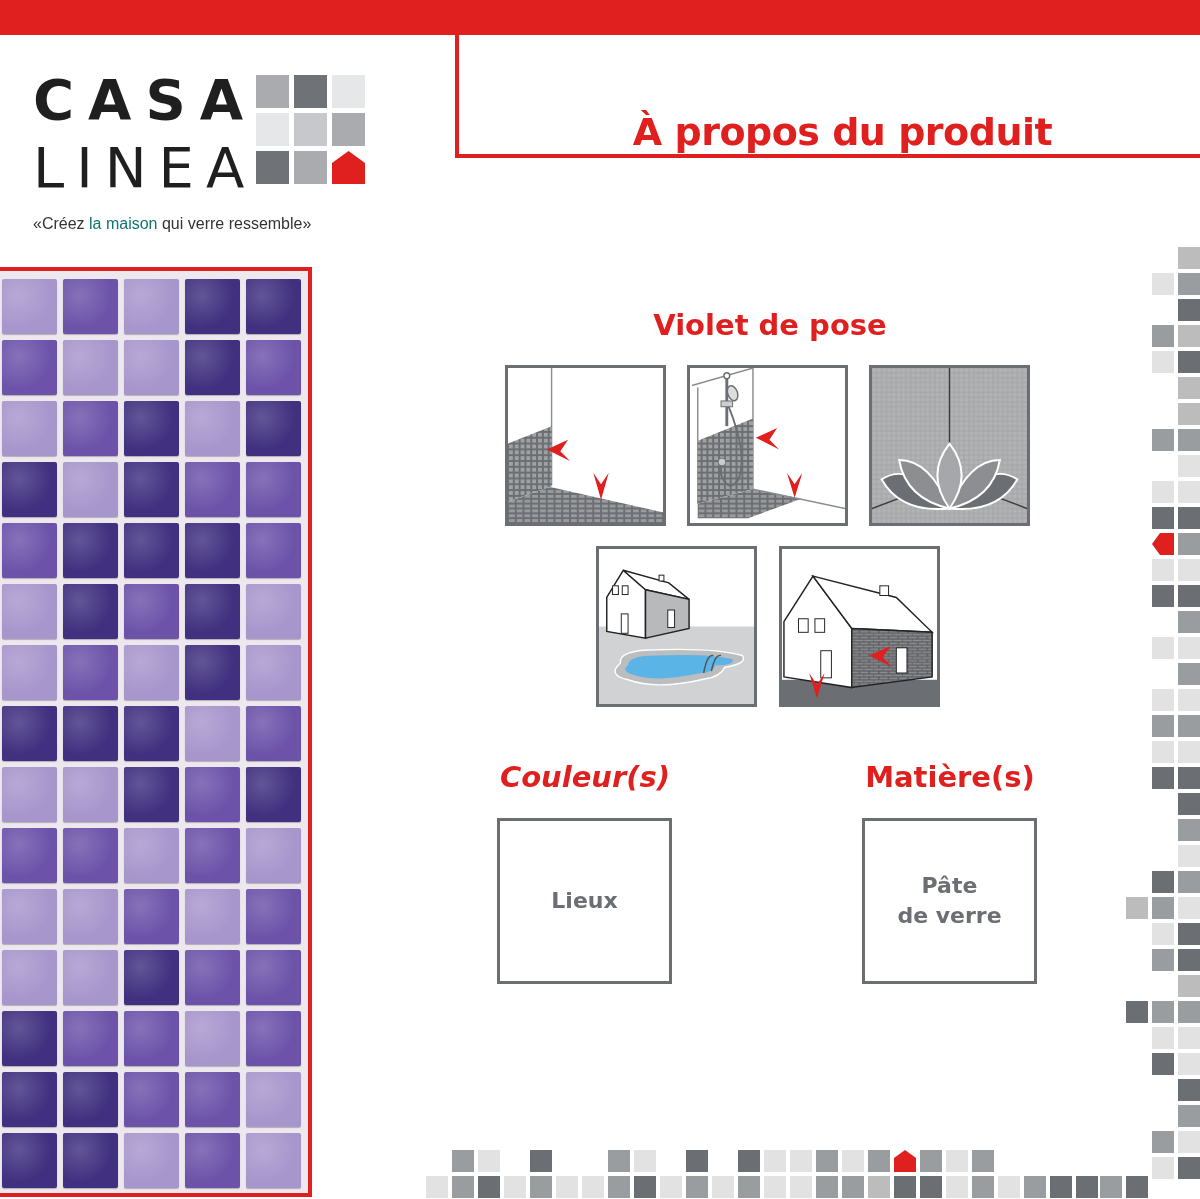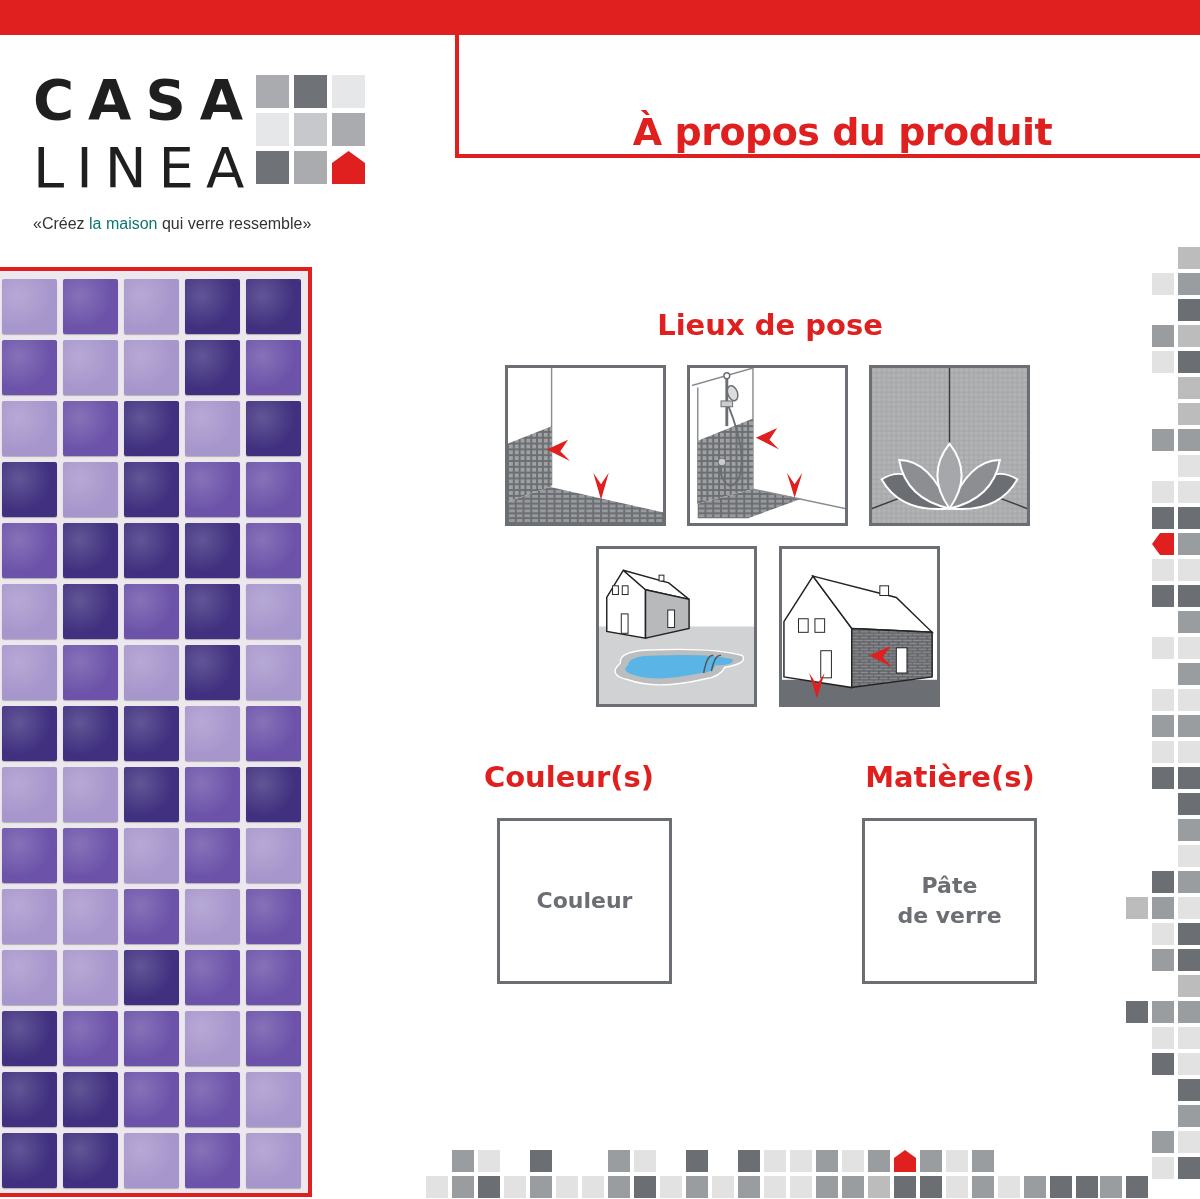--- a/index.html
+++ b/index.html
@@ -133,21 +133,21 @@
     <div class="tile" style="left: 124px; top: 801px; background: radial-gradient(circle at 30% 30%, rgba(255, 255, 255, 0.18), rgba(255, 255, 255, 0) 60%), rgb(108, 83, 169);"></div>
     <div class="tile" style="left: 185px; top: 801px; background: radial-gradient(circle at 30% 30%, rgba(255, 255, 255, 0.18), rgba(255, 255, 255, 0) 60%), rgb(108, 83, 169);"></div>
     <div class="tile" style="left: 246px; top: 801px; background: radial-gradient(circle at 30% 30%, rgba(255, 255, 255, 0.18), rgba(255, 255, 255, 0) 60%), rgb(167, 150, 204);"></div>
     <div class="tile" style="left: 2px; top: 862px; background: radial-gradient(circle at 30% 30%, rgba(255, 255, 255, 0.18), rgba(255, 255, 255, 0) 60%), rgb(64, 48, 127);"></div>
     <div class="tile" style="left: 63px; top: 862px; background: radial-gradient(circle at 30% 30%, rgba(255, 255, 255, 0.18), rgba(255, 255, 255, 0) 60%), rgb(64, 48, 127);"></div>
     <div class="tile" style="left: 124px; top: 862px; background: radial-gradient(circle at 30% 30%, rgba(255, 255, 255, 0.18), rgba(255, 255, 255, 0) 60%), rgb(167, 150, 204);"></div>
     <div class="tile" style="left: 185px; top: 862px; background: radial-gradient(circle at 30% 30%, rgba(255, 255, 255, 0.18), rgba(255, 255, 255, 0) 60%), rgb(108, 83, 169);"></div>
     <div class="tile" style="left: 246px; top: 862px; background: radial-gradient(circle at 30% 30%, rgba(255, 255, 255, 0.18), rgba(255, 255, 255, 0) 60%), rgb(167, 150, 204);"></div>
   </div>
 
-<div class="section-title" style="left:580px;top:308px;width:380px;">Lieux de pose</div>
+<div class="section-title" style="left:580px;top:308px;width:380px;">Violet de pose</div>
 
 <div class="icon-box" style="left:505px;top:365px;">
   <svg viewBox="0 0 160 160">
     <defs>
       <pattern id="gridA" width="6" height="6" patternUnits="userSpaceOnUse">
           <rect width="6" height="6" fill="#6b6e72"></rect>
           <rect x="1" y="1" width="4" height="4" fill="#fff" opacity="0.35"></rect>
         </pattern>
       <pattern id="floorA" width="8" height="5" patternUnits="userSpaceOnUse">
           <rect width="8" height="5" fill="#6b6e72"></rect>
@@ -232,23 +232,23 @@
     <polygon points="72,82 155,86 155,132 72,143" fill="url(#brick)" stroke="#222" stroke-width="1.5"></polygon>
     <rect x="17" y="72" width="10" height="14" fill="#fff" stroke="#222"></rect>
     <rect x="34" y="72" width="10" height="14" fill="#fff" stroke="#222"></rect>
     <rect x="40" y="105" width="11" height="28" fill="#fff" stroke="#222"></rect>
     <rect x="118" y="102" width="11" height="26" fill="#fff" stroke="#222"></rect>
     <polygon points="90,110 112,100 104,112 114,122" fill="#e01f1f"></polygon>
     <polygon points="28,128 36,140 44,128 36,154" fill="#e01f1f"></polygon>
   </svg>
 </div>
 
-<div class="section-title" style="left:464px;top:760px;width:210px;">Couleur(s)</div>
+<div class="section-title" style="left:480px;top:760px;width:210px;font-style:italic;">Couleur(s)</div>
 <div class="value-box" style="left:497px;top:818px;">
-  <div class="value-text">Couleur</div>
+  <div class="value-text">Lieux</div>
 </div>
 
 <div class="section-title" style="left:845px;top:760px;width:210px;">Matière(s)</div>
 <div class="value-box" style="left:862px;top:818px;">
   <div class="value-text">Pâte
 de verre</div>
 </div>
 
 <div id="deco">
     <div class="deco-sq" style="left: 1178px; top: 247px; background: rgb(188, 188, 189);"></div>

